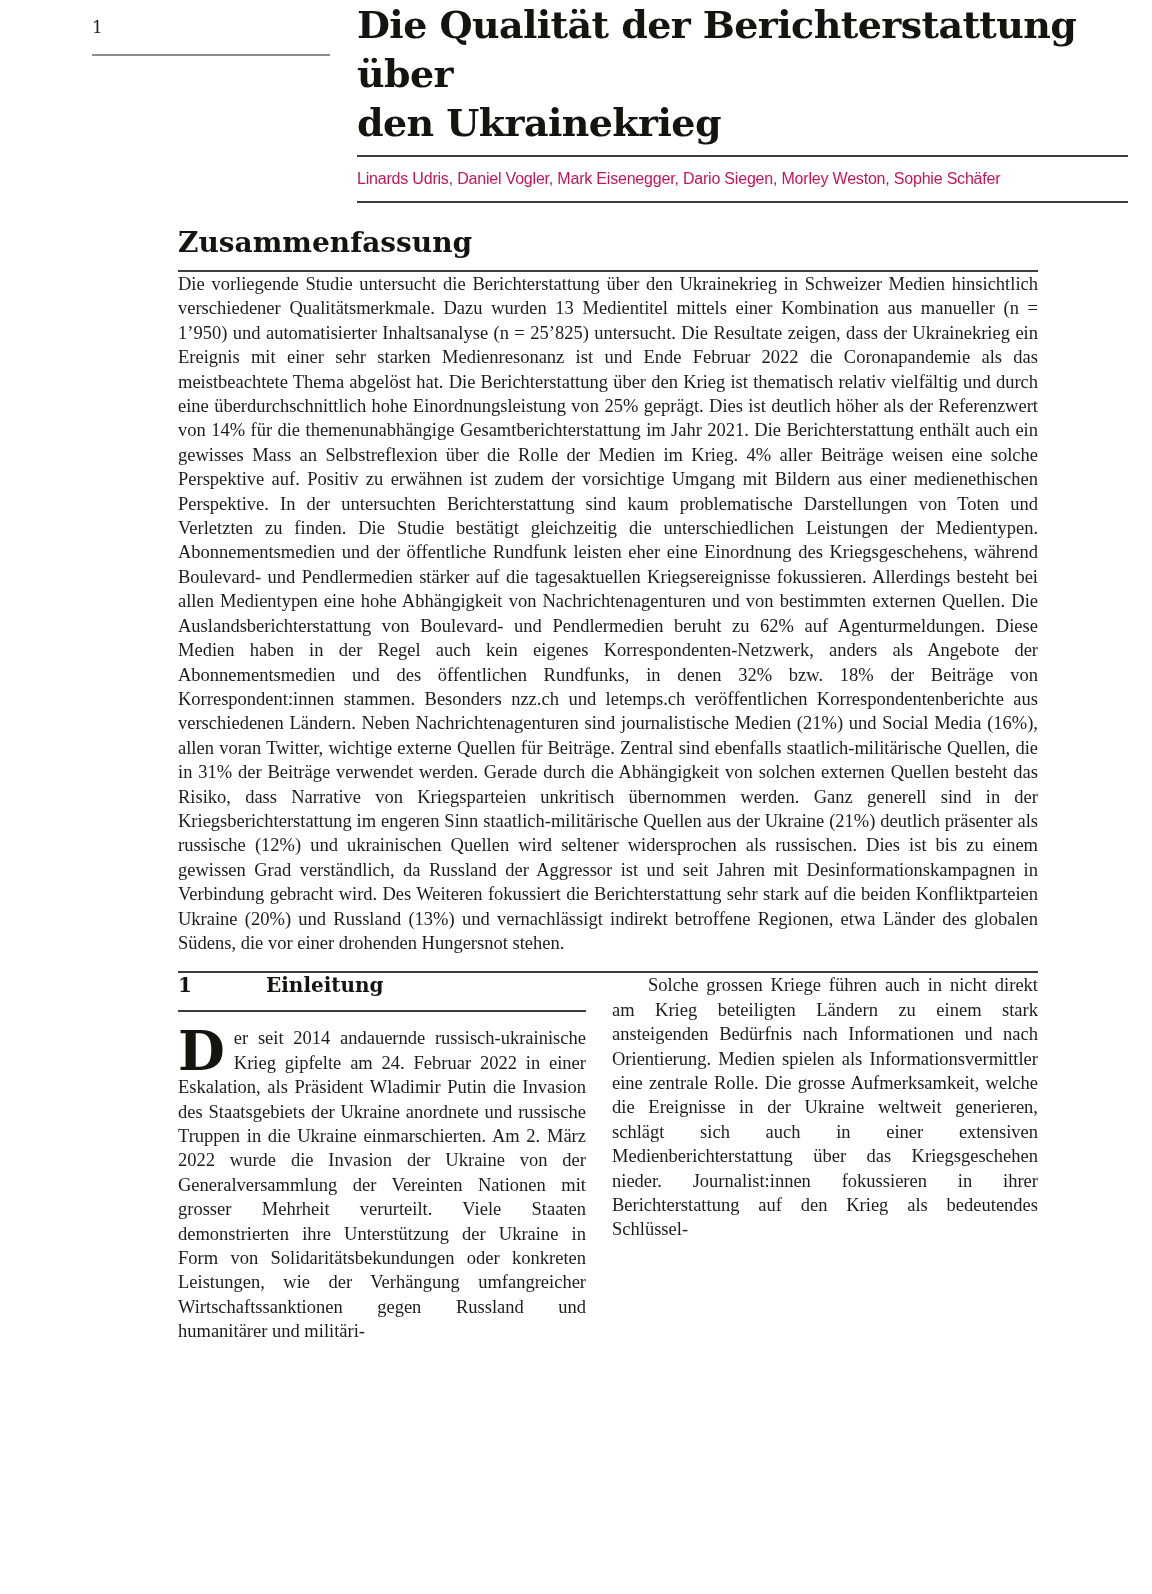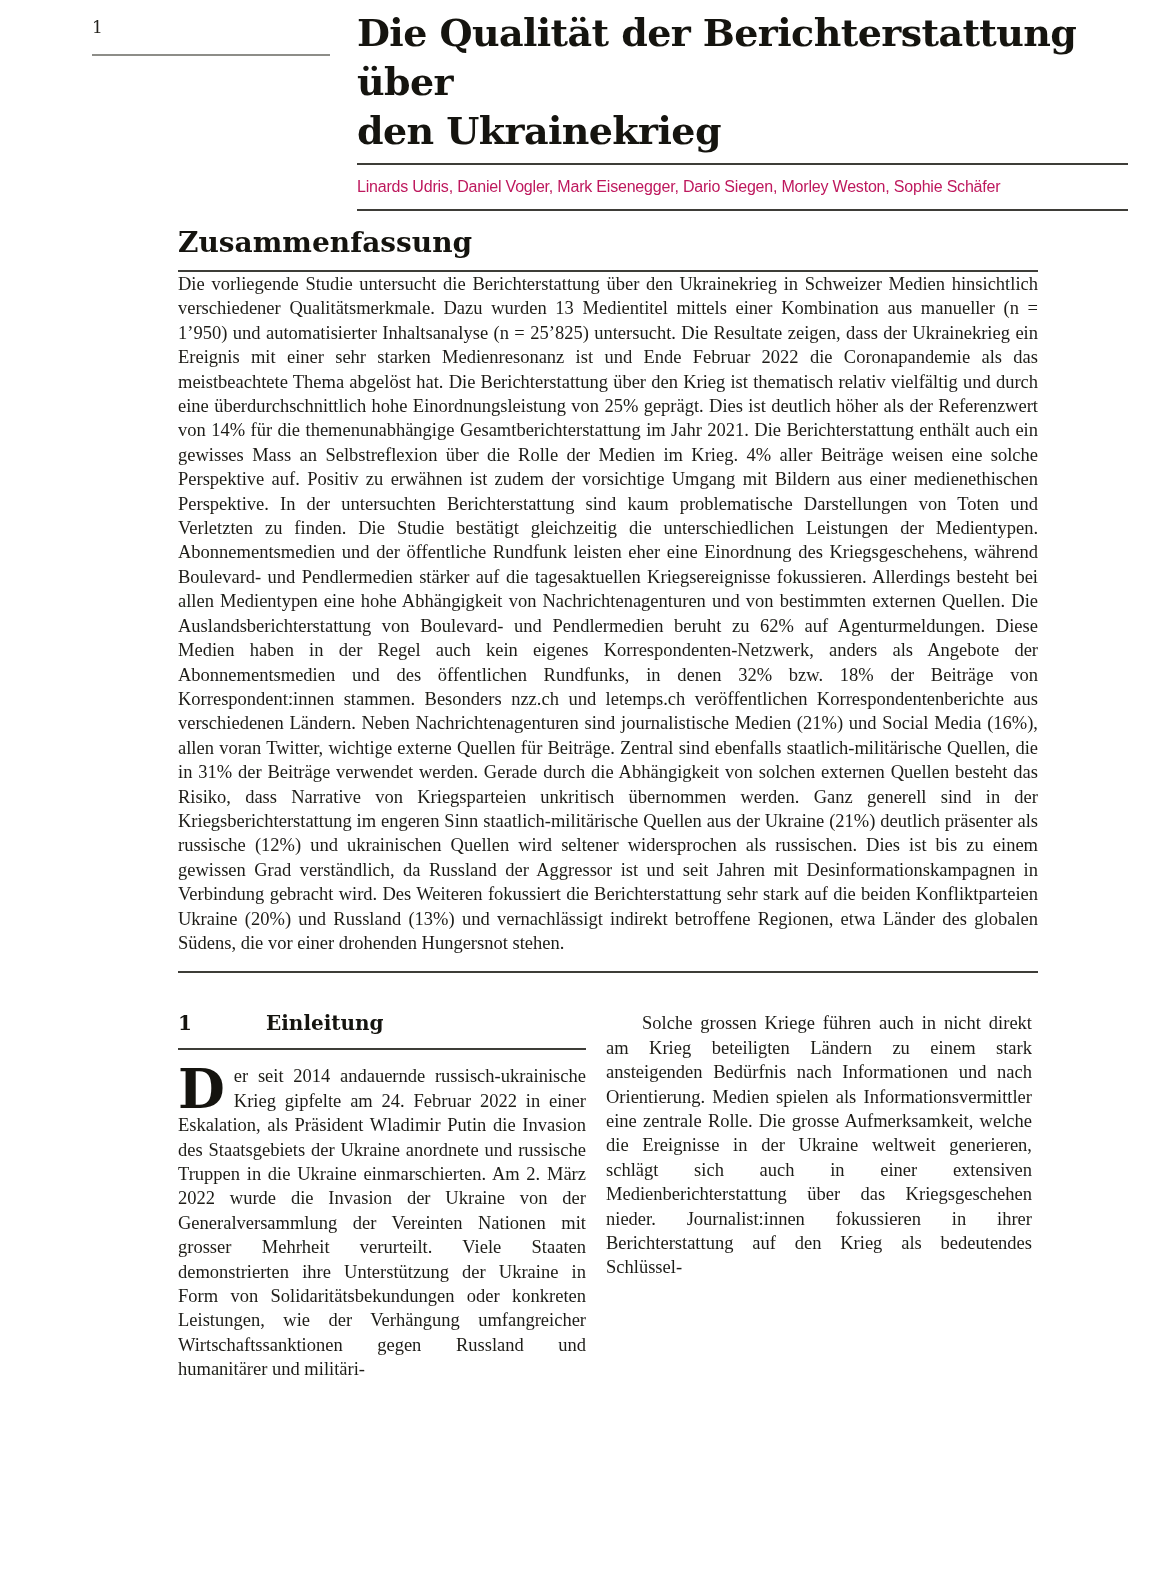--- a/index.html
+++ b/index.html
@@ -36,21 +36,21 @@
   .page-num-rule {
     position: absolute;
     left: 92px;
     top: 54px;
     width: 238px;
     border-top-color: #8d8d88;
   }
   .masthead {
     position: absolute;
     left: 357px;
-    top: 8px;
+    top: 0;
     width: 771px;
   }
   .title {
     margin: 0;
     font-family: "DejaVu Serif", serif;
     font-size: 38px;
     line-height: 49px;
     font-weight: 600;
     letter-spacing: -0.6px;
     white-space: pre-line;
@@ -89,22 +89,21 @@
     line-height: 24.4px;
     text-align: justify;
     hyphens: auto;
     -webkit-hyphens: auto;
   }
   .abstract-body { margin-top: 15px; }
   .full-rule { margin-top: 16px; }
   
   .columns {
     display: flex;
-    gap: 20px;
-    margin-top: 38px;
+    gap: 26px;
   }
   .col-left  { width: 408px; }
   .col-right { width: 426px; }
   .sec-heading {
     font-family: "DejaVu Serif", serif;
     font-size: 20px;
     line-height: 24px;
     font-weight: bold;
     color: #15140f;
   }

